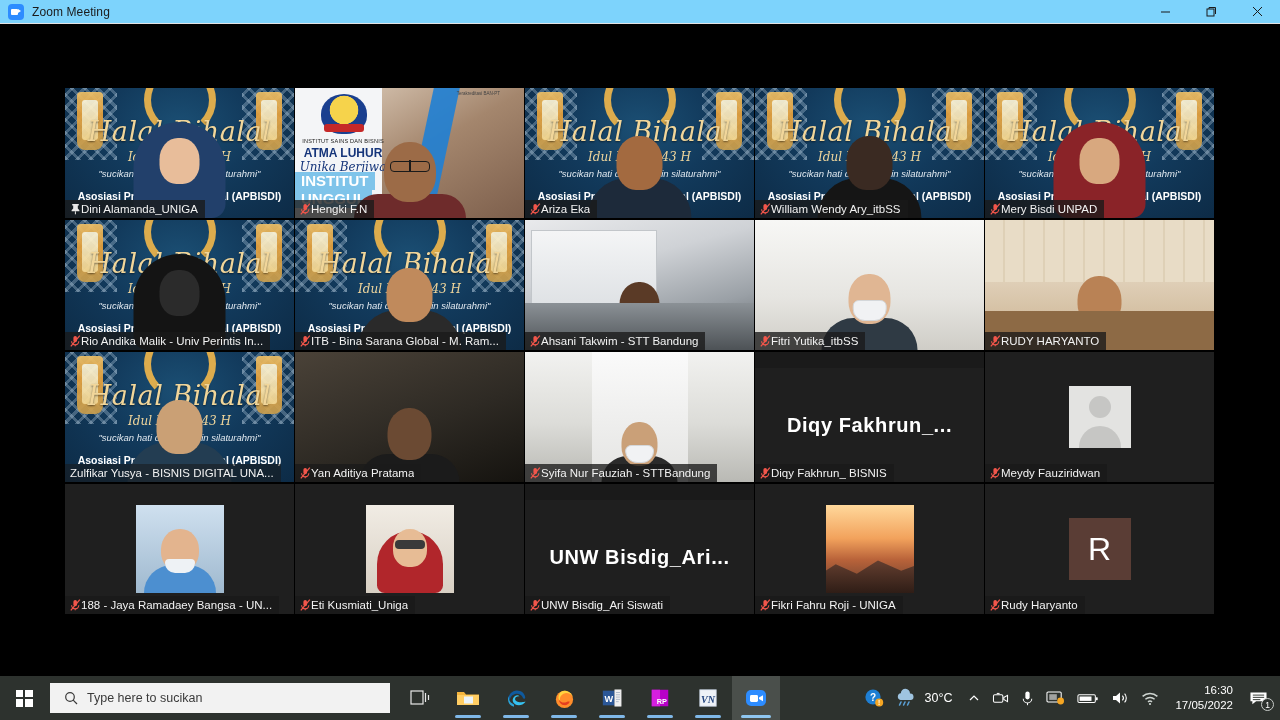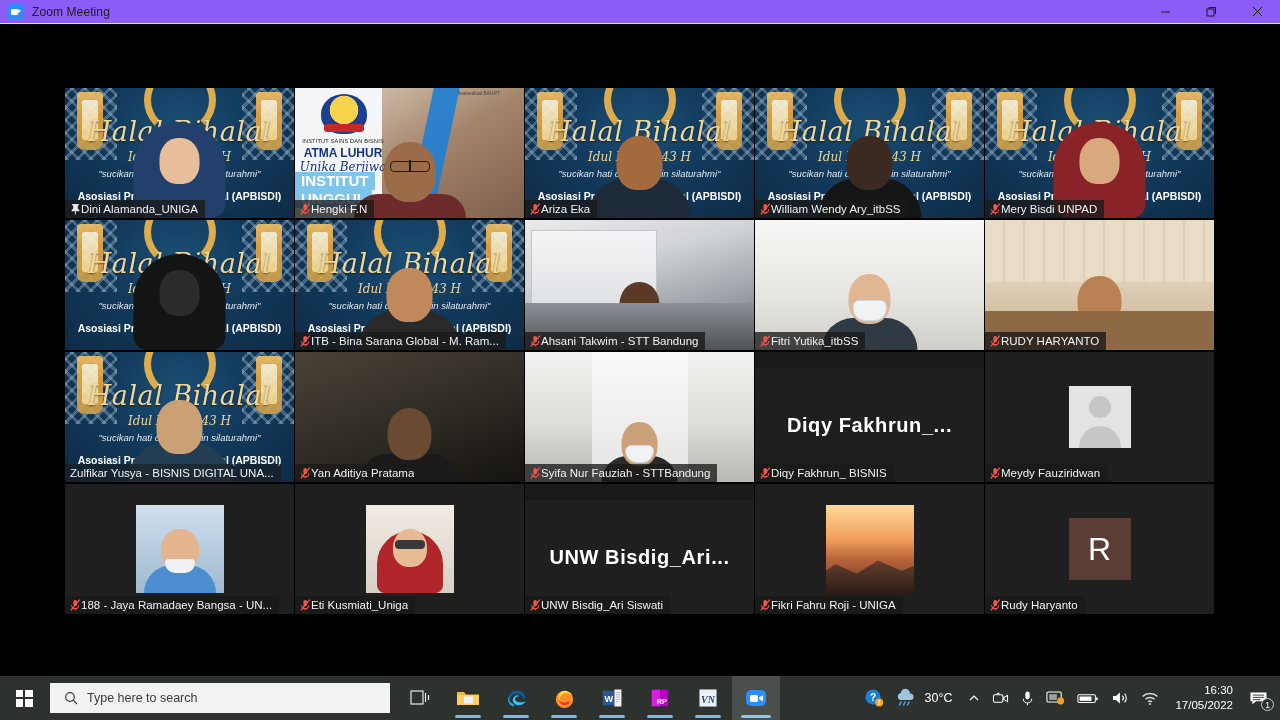--- a/index.html
+++ b/index.html
@@ -7,21 +7,21 @@
     width: 1280px; height: 720px;
     overflow: hidden;
     font-family: "Liberation Sans", sans-serif;
     background: #000;
   }
 
   
   .titlebar {
     position: absolute; top: 0; left: 0;
     width: 1280px; height: 24px;
-    background: #8b5cf6;
+    background: #7dd3fc;
     display: flex; align-items: center;
     border-bottom: 1px solid #e4e4e4;
   }
   .tb-icon {
     width: 16px; height: 16px; margin-left: 8px; margin-right: 8px;
     background: #2d8cff; border-radius: 4px;
     position: relative; flex: none;
   }
   .tb-icon::after {
     content: ""; position: absolute; left: 3px; top: 5px;
@@ -561,20 +561,31 @@
             <div class="lantern l"></div>
             <div class="lantern r"></div>
             <div class="txt1">Halal Bihalal</div>
             <div class="txt2">Idul Fitri 1443 H</div>
             <div class="txt3">"sucikan hati dan menjalin silaturahmi"</div>
             <div class="txt4">Asosiasi Profesi Bisnis Digital (APBISDI)</div>
             <div class="person" style="width:229px;height:130px;">
               <div class="hijab" style="background:#141414"></div>
               <div class="head" style="background:#2b2b2b;bottom:34px;width:40px;height:46px;"></div>
             </div>
+          </div>
+          <div class="namebar">
+            <span class="mic-off">
+              <svg width="11" height="12" viewBox="0 0 11 12">
+                <rect x="3.4" y="1" width="3.6" height="6.2" rx="1.8" fill="#f2564b"></rect>
+                <path d="M1.6 6.2 a3.6 3.6 0 0 0 7.2 0" fill="none" stroke="#f2564b" stroke-width="1.1"></path>
+                <path d="M5.2 9.4 v1.8" stroke="#f2564b" stroke-width="1.1"></path>
+                <path d="M0.8 11.4 L9.8 0.6" stroke="#f2564b" stroke-width="1.3"></path>
+              </svg>
+            </span>
+            <span class="nm">Rio Andika Malik - Univ Perintis In...</span>
           </div>
         </div>
       </div>
       <div class="cell">
         <div class="tile">
           <div class="bg-halal">
             <div class="patt l"></div>
             <div class="patt r"></div>
             <div class="moon"></div>
             <div class="lantern l"></div>
@@ -875,21 +886,21 @@
         <i></i>
         <i></i>
         <i></i>
       </div>
   </div>
   <div class="searchbox">
     <svg width="14" height="14" viewBox="0 0 14 14">
       <circle cx="6" cy="6" r="4.3" fill="none" stroke="#3a3a3a" stroke-width="1.2"></circle>
       <path d="M9.2 9.2 L13 13" stroke="#3a3a3a" stroke-width="1.2" fill="none"></path>
     </svg>
-    <span class="sph">Type here to search</span>
+    <span class="sph">Type here to sucikan</span>
   </div>
   <div class="tb-apps">
 
     <div class="app">
       <svg width="20" height="18" viewBox="0 0 20 18">
         <rect x="1" y="2" width="12" height="13" fill="none" stroke="#e8e8e8" stroke-width="1.2"></rect>
         <path d="M15.5 4 V13 M18.5 6 V11" stroke="#e8e8e8" stroke-width="1.2"></path>
       </svg>
     </div>
 

